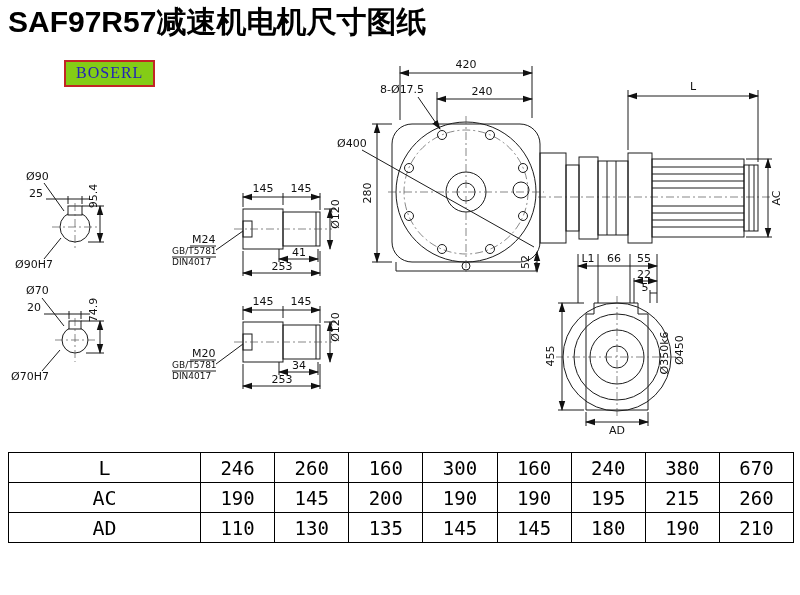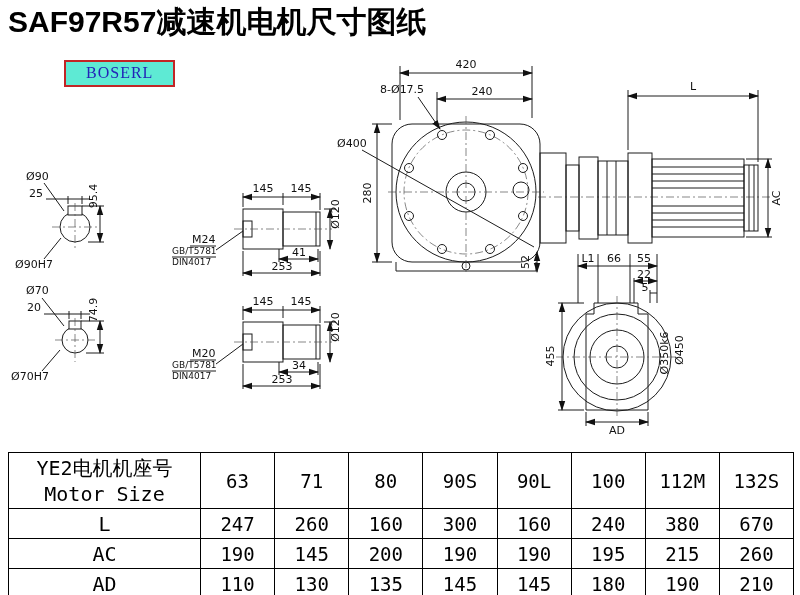--- a/index.html
+++ b/index.html
@@ -1,21 +1,21 @@
 <!DOCTYPE html>
 <html><head>
 <meta charset="utf-8">
 <style>
   * { margin:0; padding:0; box-sizing:border-box; }
   html,body { width:800px; height:595px; background:#ffffff; font-family:"Liberation Sans", sans-serif; }
   .page { position:relative; width:800px; height:595px; background:#fff; overflow:hidden; }
   .title { position:absolute; left:8px; top:2px; font-size:30px; font-weight:bold; color:#000;
            font-family:"Liberation Sans", sans-serif; white-space:nowrap; }
   .logo { position:absolute; left:64px; top:60px; border:2px solid #c22525; color:#2323b8;
-          font-family:"Liberation Serif", serif; font-size:16px; padding:2px 20px 3px; letter-spacing:1px; background:#5eead4; }
+          font-family:"Liberation Serif", serif; font-size:16px; padding:2px 10px 3px; letter-spacing:1px; background:#84cc16; }
   svg.drawing { position:absolute; left:0; top:0; }
   svg line, svg rect, svg circle, svg path, svg ellipse { stroke:#1c1c1c; stroke-width:1; fill:none; }
   svg .cl { stroke:#555; stroke-width:0.7; stroke-dasharray:8 3 2 3; }
   svg .wfill { fill:#fff; }
   svg text { stroke:none; fill:#111; font-family:"DejaVu Sans", sans-serif; font-size:11px; }
   svg text.small { font-size:9px; }
   svg .arrowhead { fill:#111; stroke:none; }
   .dim-table { position:absolute; left:8px; top:452px; width:786px; border-collapse:collapse; table-layout:fixed;
                text-align:center; font-family:"DejaVu Sans Mono","DejaVu Sans", monospace; color:#000; background:#fff; }
   .dim-table th, .dim-table td { border:1.5px solid #000; font-weight:normal; font-size:19px; height:30px; padding:0; }
@@ -237,37 +237,23 @@
       <text x="645" y="291" text-anchor="middle">5</text>
       <text x="554" y="356" text-anchor="middle" transform="rotate(-90 554 356)">455</text>
       <text x="668" y="353" text-anchor="middle" transform="rotate(-90 668 353)">Ø350k6</text>
       <text x="683" y="350" text-anchor="middle" transform="rotate(-90 683 350)">Ø450</text>
       <text x="617" y="434" text-anchor="middle">AD</text>
     </g>
   </svg>
 
   <table class="dim-table">
     <tbody>
-        <tr class="hdr">
-      <th class="c0">
-        <div>YE2电机机座号</div>
-        <div>Motor Size</div>
-      </th>
-      <th>63</th>
-      <th>71</th>
-      <th>80</th>
-      <th>90S</th>
-      <th>90L</th>
-      <th>100</th>
-      <th>112M</th>
-      <th>132S</th>
-    </tr>
     <tr>
       <td class="c0">L</td>
-      <td>247</td>
+      <td>246</td>
       <td>260</td>
       <td>160</td>
       <td>300</td>
       <td>160</td>
       <td>240</td>
       <td>380</td>
       <td>670</td>
     </tr>
     <tr>
       <td class="c0">AC</td>

